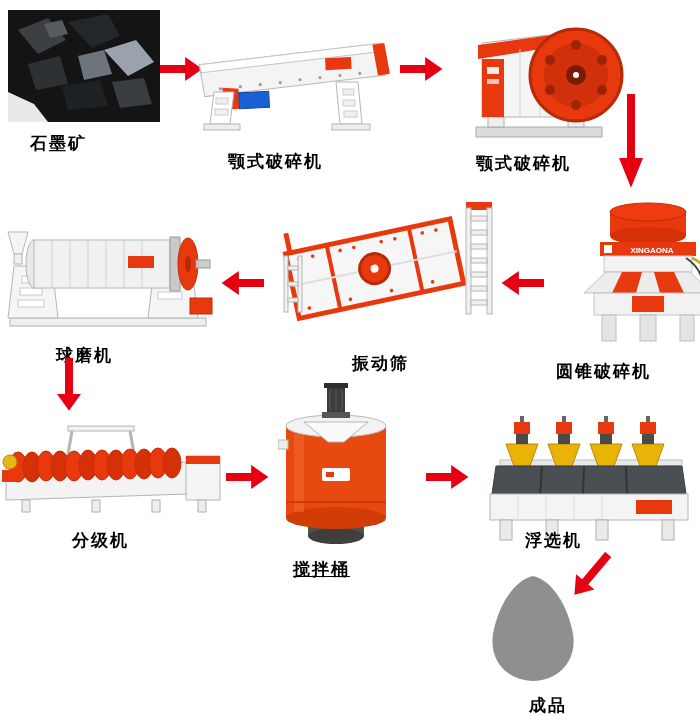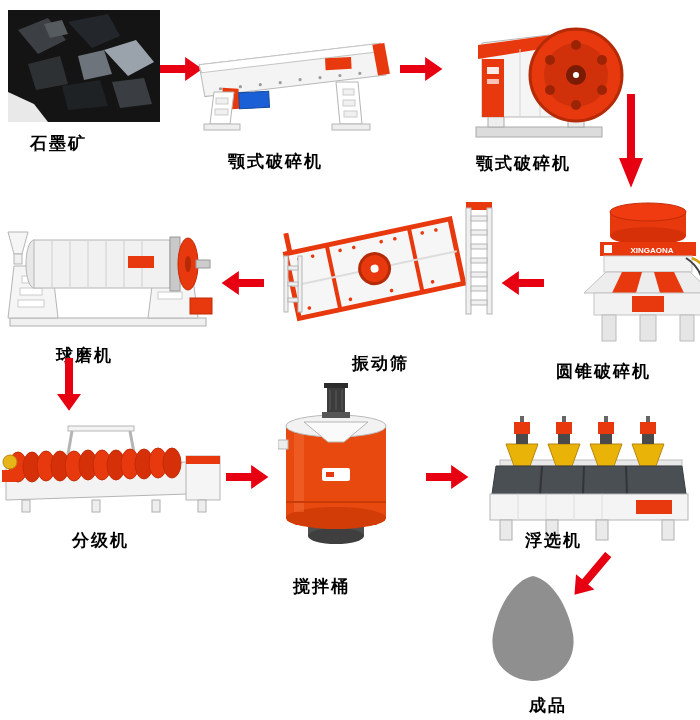--- a/index.html
+++ b/index.html
@@ -276,21 +276,21 @@
       <polygon points="26,40 90,40 66,60 50,60" fill="#fafafa" stroke="#b5b5b5"></polygon>
       <rect x="0" y="58" width="10" height="9" fill="#ececec" stroke="#b5b5b5"></rect>
       <rect x="44" y="30" width="28" height="6" fill="#555555"></rect>
       <rect x="49" y="4" width="18" height="26" fill="#3c3c3c"></rect>
       <line x1="52" y1="8" x2="52" y2="28" stroke="#5a5a5a"></line>
       <line x1="58" y1="8" x2="58" y2="28" stroke="#5a5a5a"></line>
       <line x1="64" y1="8" x2="64" y2="28" stroke="#5a5a5a"></line>
       <rect x="46" y="1" width="24" height="5" fill="#2c2c2c"></rect>
     </svg>
   </div>
-  <div class="label" style="left:293px;top:575px;">搅拌桶</div>
+  <div class="label" style="left:293px;top:558px;text-decoration:underline;">搅拌桶</div>
 
   <div class="arrow" style="left:426px;top:464px;width:44px;height:26px;">
     <svg viewBox="0 0 56 26" preserveAspectRatio="none">
         <path d="M0,9 H32 V1 L54,13 L32,25 V17 H0 Z" fill="#e60012"></path>
       </svg>
   </div>
 
   <div class="art" style="left:486px;top:408px;width:210px;height:140px;">
     <svg viewBox="0 0 210 140">
       <rect x="14" y="52" width="182" height="6" fill="#e8e8e8" stroke="#bdbdbd"></rect>

